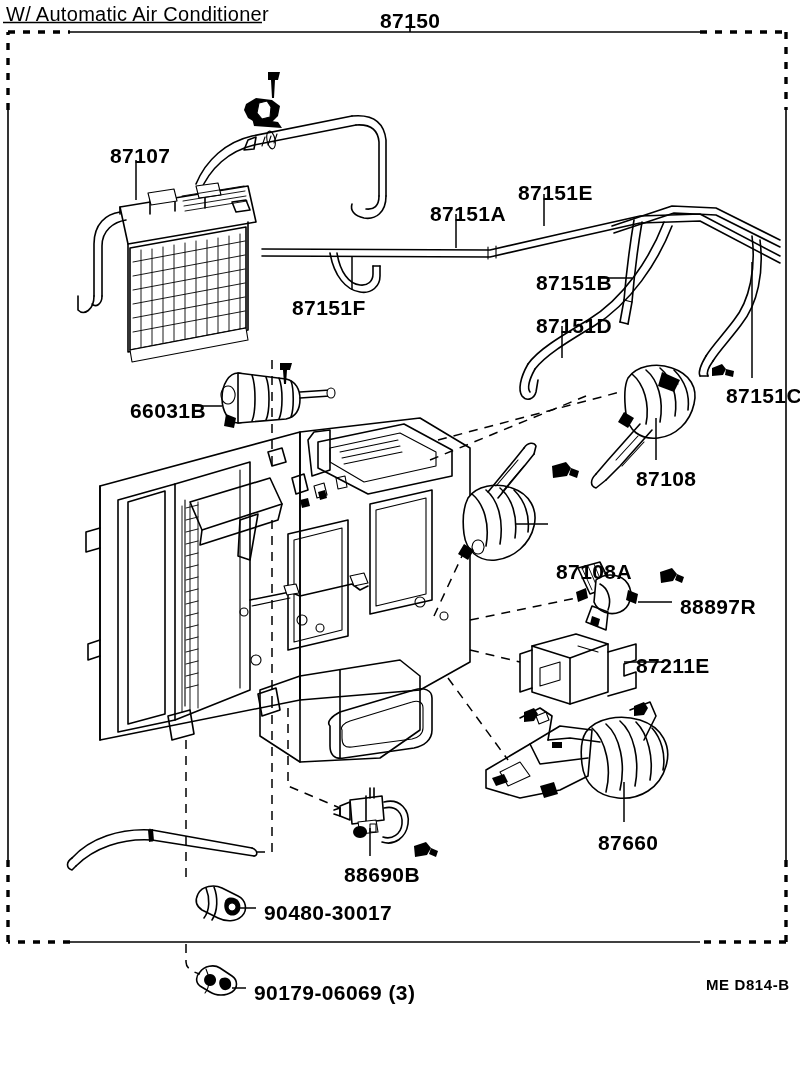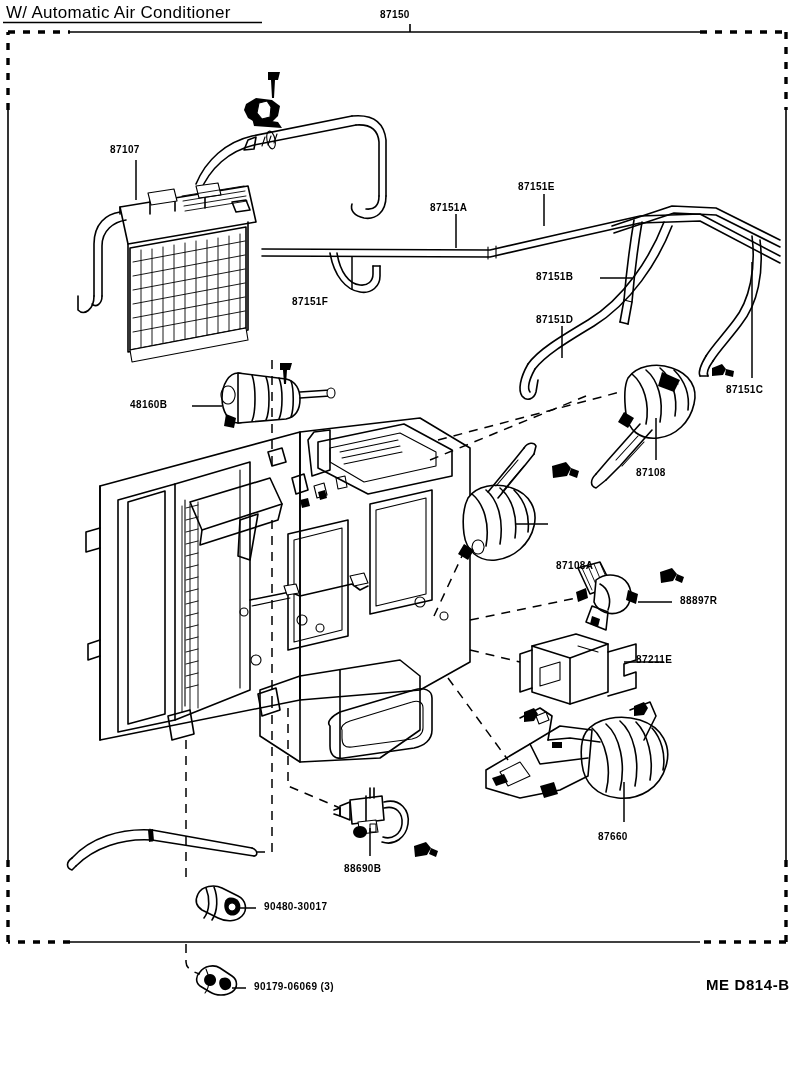--- a/index.html
+++ b/index.html
@@ -8,30 +8,30 @@
     width:800px;height:1066px;position:relative;overflow:hidden;
     font-family:"Liberation Sans","DejaVu Sans",sans-serif;
     color:#000;
   }
   #stage{position:absolute;left:0;top:0;width:800px;height:1066px;}
   svg#art{position:absolute;left:0;top:0;width:800px;height:1066px;}
 
   .lbl{
     position:absolute;
     font-family:"Liberation Sans","DejaVu Sans",sans-serif;
-    font-size:10px;
+    font-size:21px;
     font-weight:700;
     letter-spacing:0.4px;
     white-space:nowrap;
     color:#000;
     line-height:1;
   }
   .title{
     position:absolute;
-    font-size:17px;
+    font-size:20px;
     font-weight:400;
     letter-spacing:0.3px;
     white-space:nowrap;
     font-family:"Liberation Sans","DejaVu Sans",sans-serif;
     text-align:center;
   }
   .footer{
     position:absolute;
     font-size:15px;
     font-weight:700;
@@ -496,21 +496,21 @@
   <div class="footer" style="left:706px;top:976px;">ME  D814-B</div>
 
   <div id="callout-layer">
       <div class="lbl" style="left: 110px; top: 145px;">87107</div>
       <div class="lbl" style="left: 430px; top: 203px; text-align: right;">87151A</div>
       <div class="lbl" style="left: 518px; top: 182px;">87151E</div>
       <div class="lbl" style="left: 292px; top: 297px;">87151F</div>
       <div class="lbl" style="left: 536px; top: 272px;">87151B</div>
       <div class="lbl" style="left: 536px; top: 315px;">87151D</div>
       <div class="lbl" style="left: 726px; top: 385px;">87151C</div>
-      <div class="lbl" style="left: 130px; top: 400px;">48160B</div>
+      <div class="lbl" style="left: 130px; top: 400px;">66031B</div>
       <div class="lbl" style="left: 636px; top: 468px;">87108</div>
       <div class="lbl" style="left: 556px; top: 518px; margin-top: 43px;">87108A</div>
       <div class="lbl" style="left: 680px; top: 596px;">88897R</div>
       <div class="lbl" style="left: 636px; top: 655px;">87211E</div>
       <div class="lbl" style="left: 598px; top: 832px;">87660</div>
       <div class="lbl" style="left: 344px; top: 864px;">88690B</div>
       <div class="lbl" style="left: 264px; top: 902px;">90480-30017</div>
       <div class="lbl" style="left: 254px; top: 982px;">90179-06069 (3)</div>
     </div>
 

